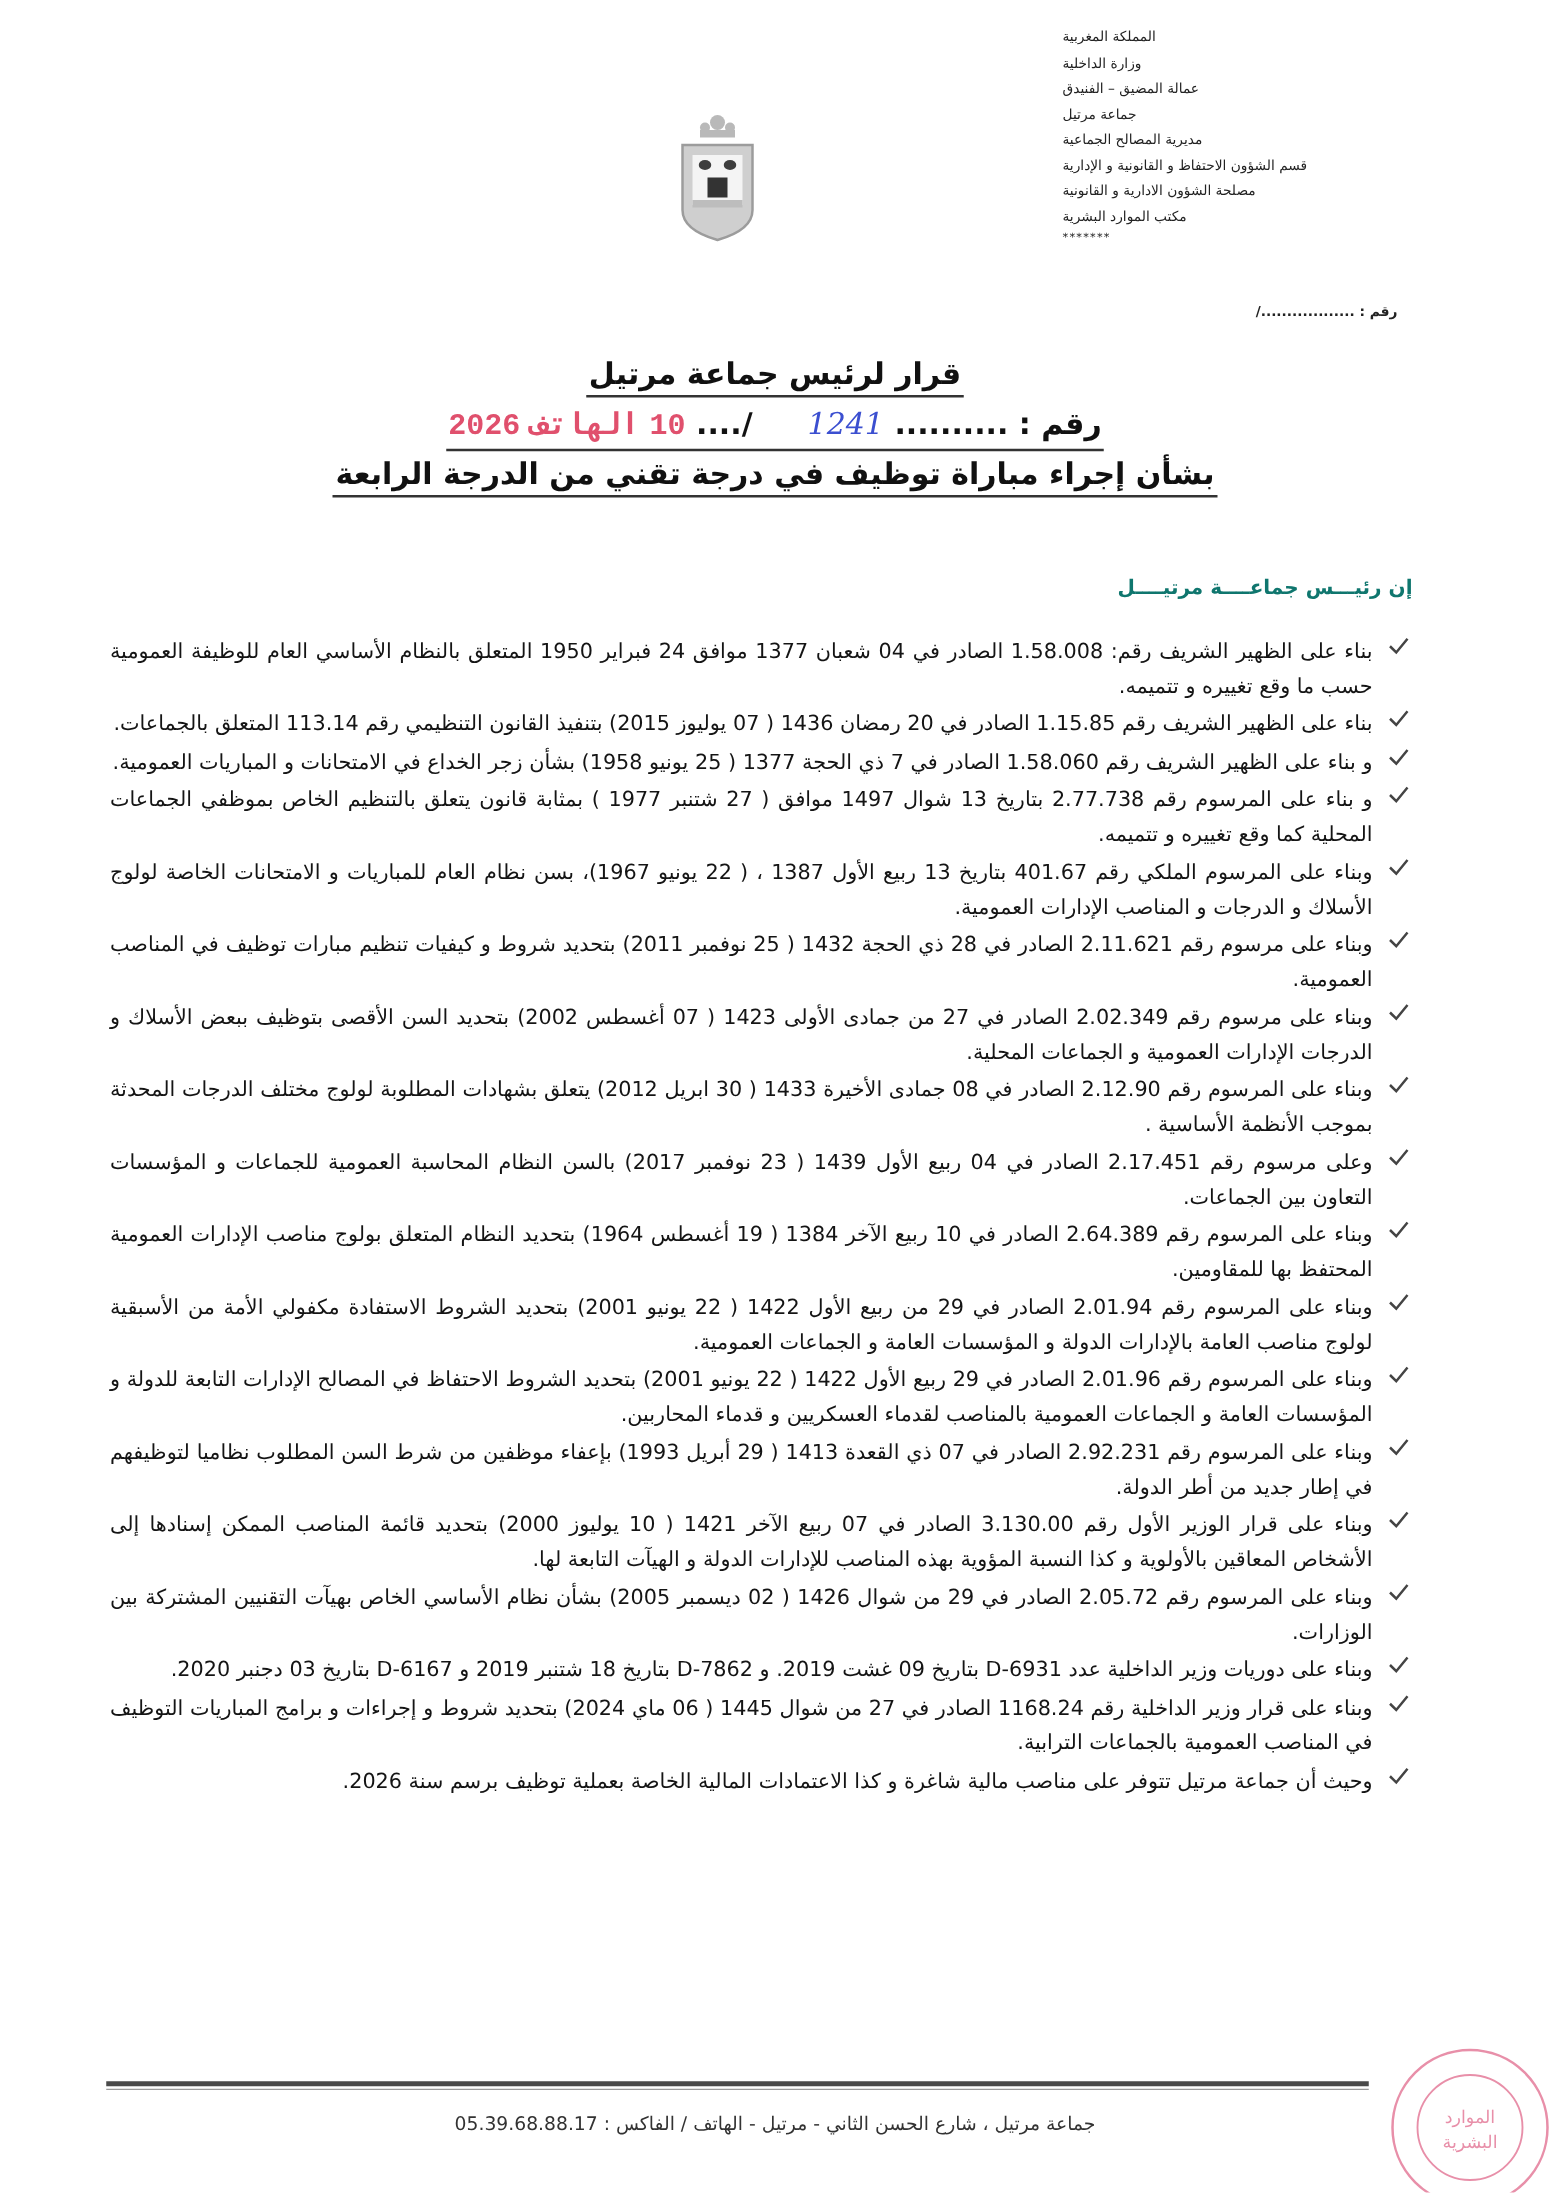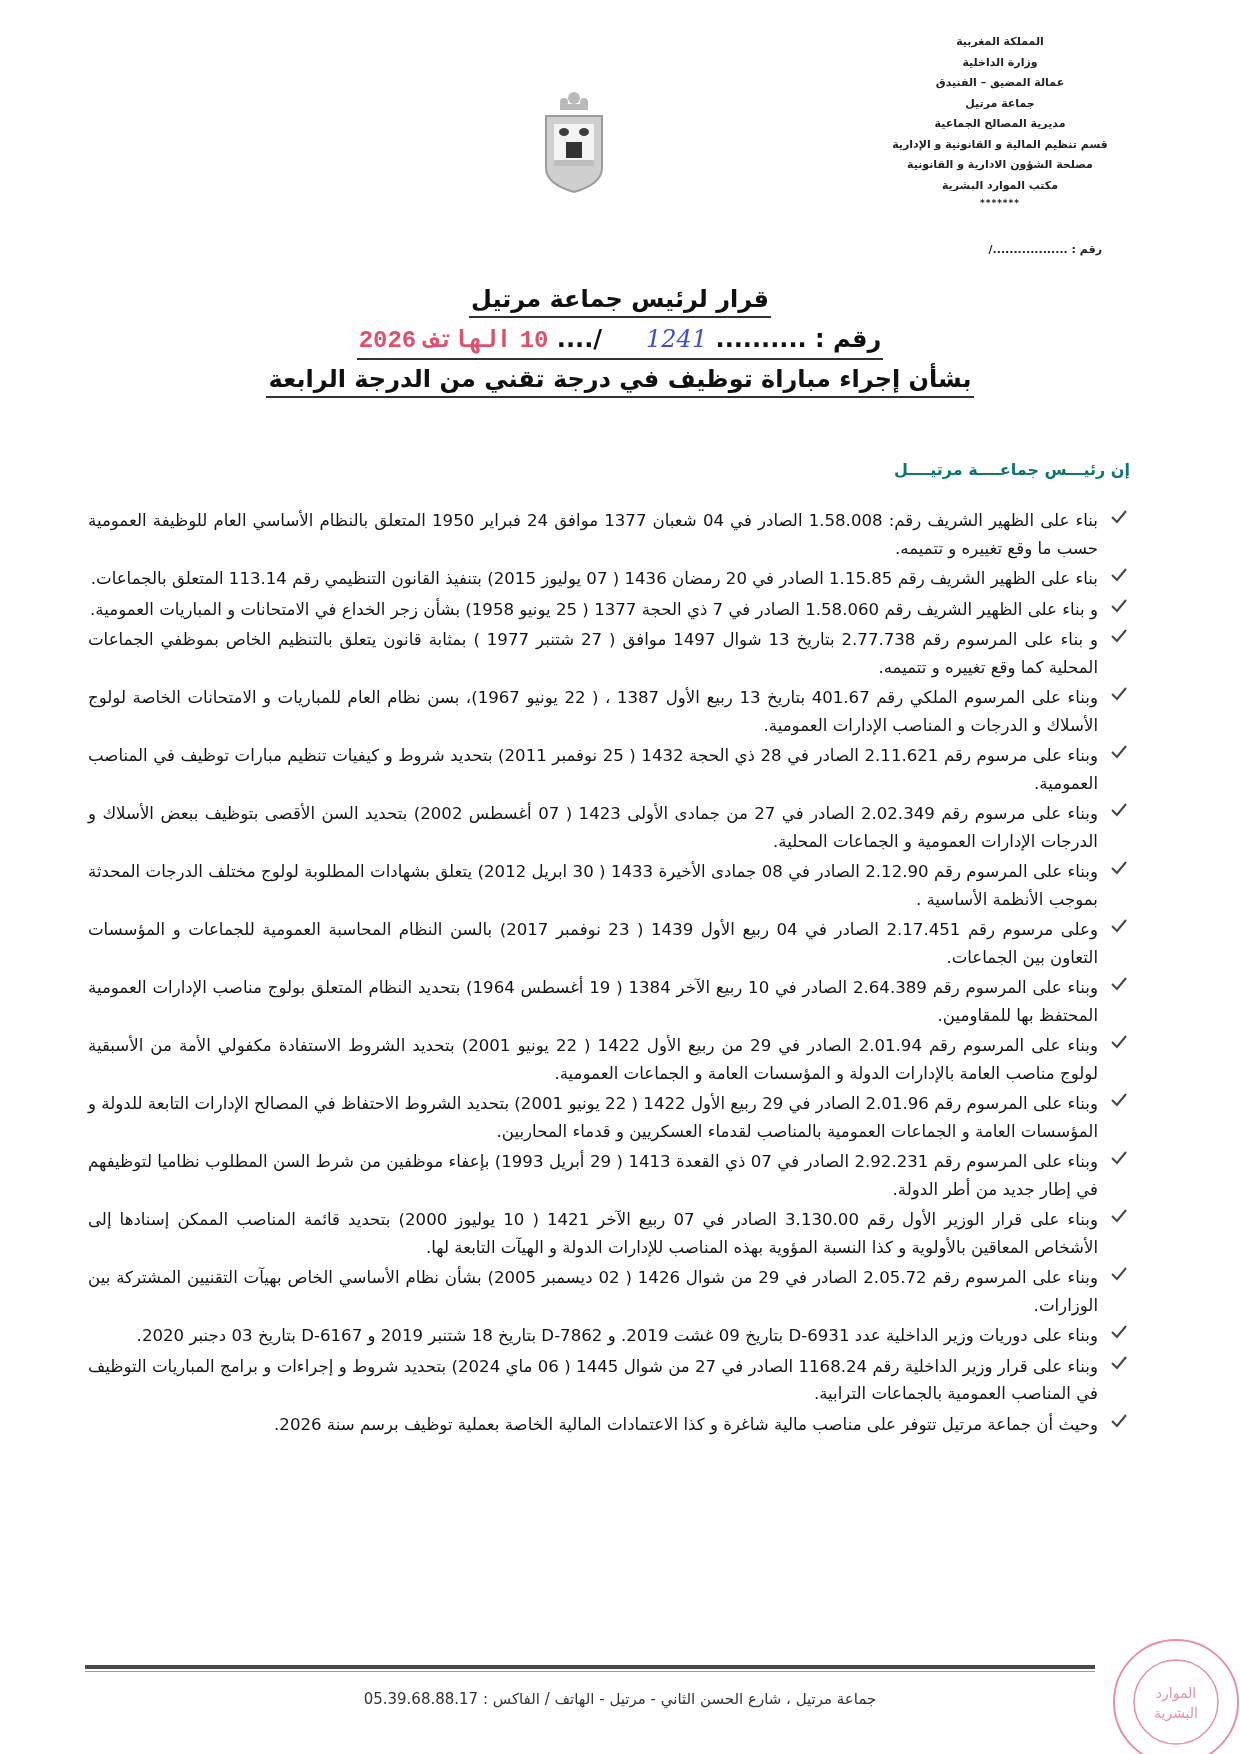--- a/index.html
+++ b/index.html
@@ -1,24 +1,24 @@
 <!DOCTYPE html>
 <html><head>
 <meta charset="utf-8">
 <style>
   html, body { margin: 0; padding: 0; background: #ffffff; }
   body { width: 1240px; height: 1754px; position: relative; overflow: hidden;
          font-family: "DejaVu Sans", "Liberation Sans", sans-serif; color: #1a1a1a; }
   .page { position: absolute; inset: 0; }
 
   
-  .header-block { position: absolute; top: 32px; right: 90px; width: 300px;
-                  direction: rtl; text-align: center; font-size: 11px; line-height: 20.5px; font-weight: bold; color: #222; }
+  .header-block { position: absolute; top: 20px; right: 90px; width: 300px;
+                  direction: rtl; text-align: left; font-size: 11px; line-height: 20.5px; font-weight: normal; color: #222; }
   .header-block .stars { letter-spacing: 1px; font-size: 9px; line-height: 14px; }
-  .ref-line { position: absolute; top: 243px; right: 138px; direction: rtl; font-size: 11px; font-weight: bold; color: #222; }
+  .ref-line { position: absolute; top: 243px; right: 122px; direction: rtl; font-size: 11px; font-weight: bold; color: #222; }
 
   
   .emblem { position: absolute; top: 86px; left: 540px; width: 68px; height: 110px; }
 
   
   .title-block { position: absolute; top: 282px; left: 0; width: 1240px; direction: rtl; text-align: center; }
   .title-line { display: inline-block; font-family: "DejaVu Sans", sans-serif; font-weight: bold;
                 font-size: 24px; line-height: 34px; border-bottom: 2px solid #333; padding: 0 2px; color: #111; }
   .title-row { height: 40px; }
   .number-row { position: relative; height: 40px; }
@@ -45,21 +45,21 @@
 <body>
 
 <div class="page">
 
   <div class="header-block">
     <div>المملكة المغربية</div>
     <div>وزارة الداخلية</div>
     <div>عمالة المضيق – الفنيدق</div>
     <div>جماعة مرتيل</div>
     <div>مديرية المصالح الجماعية</div>
-    <div>قسم تنظيم المالية و القانونية و الإدارية</div>
+    <div>قسم الشؤون الاحتفاظ و القانونية و الإدارية</div>
     <div>مصلحة الشؤون الادارية و القانونية</div>
     <div>مكتب الموارد البشرية</div>
     <div class="stars">*******</div>
   </div>
   <div class="ref-line">رقم : ................../</div>
 
   <svg class="emblem" viewBox="0 0 68 110">
     <g fill="#b9b9b9">
       <circle cx="34" cy="12" r="6"></circle>
       <circle cx="24" cy="16" r="4"></circle>

